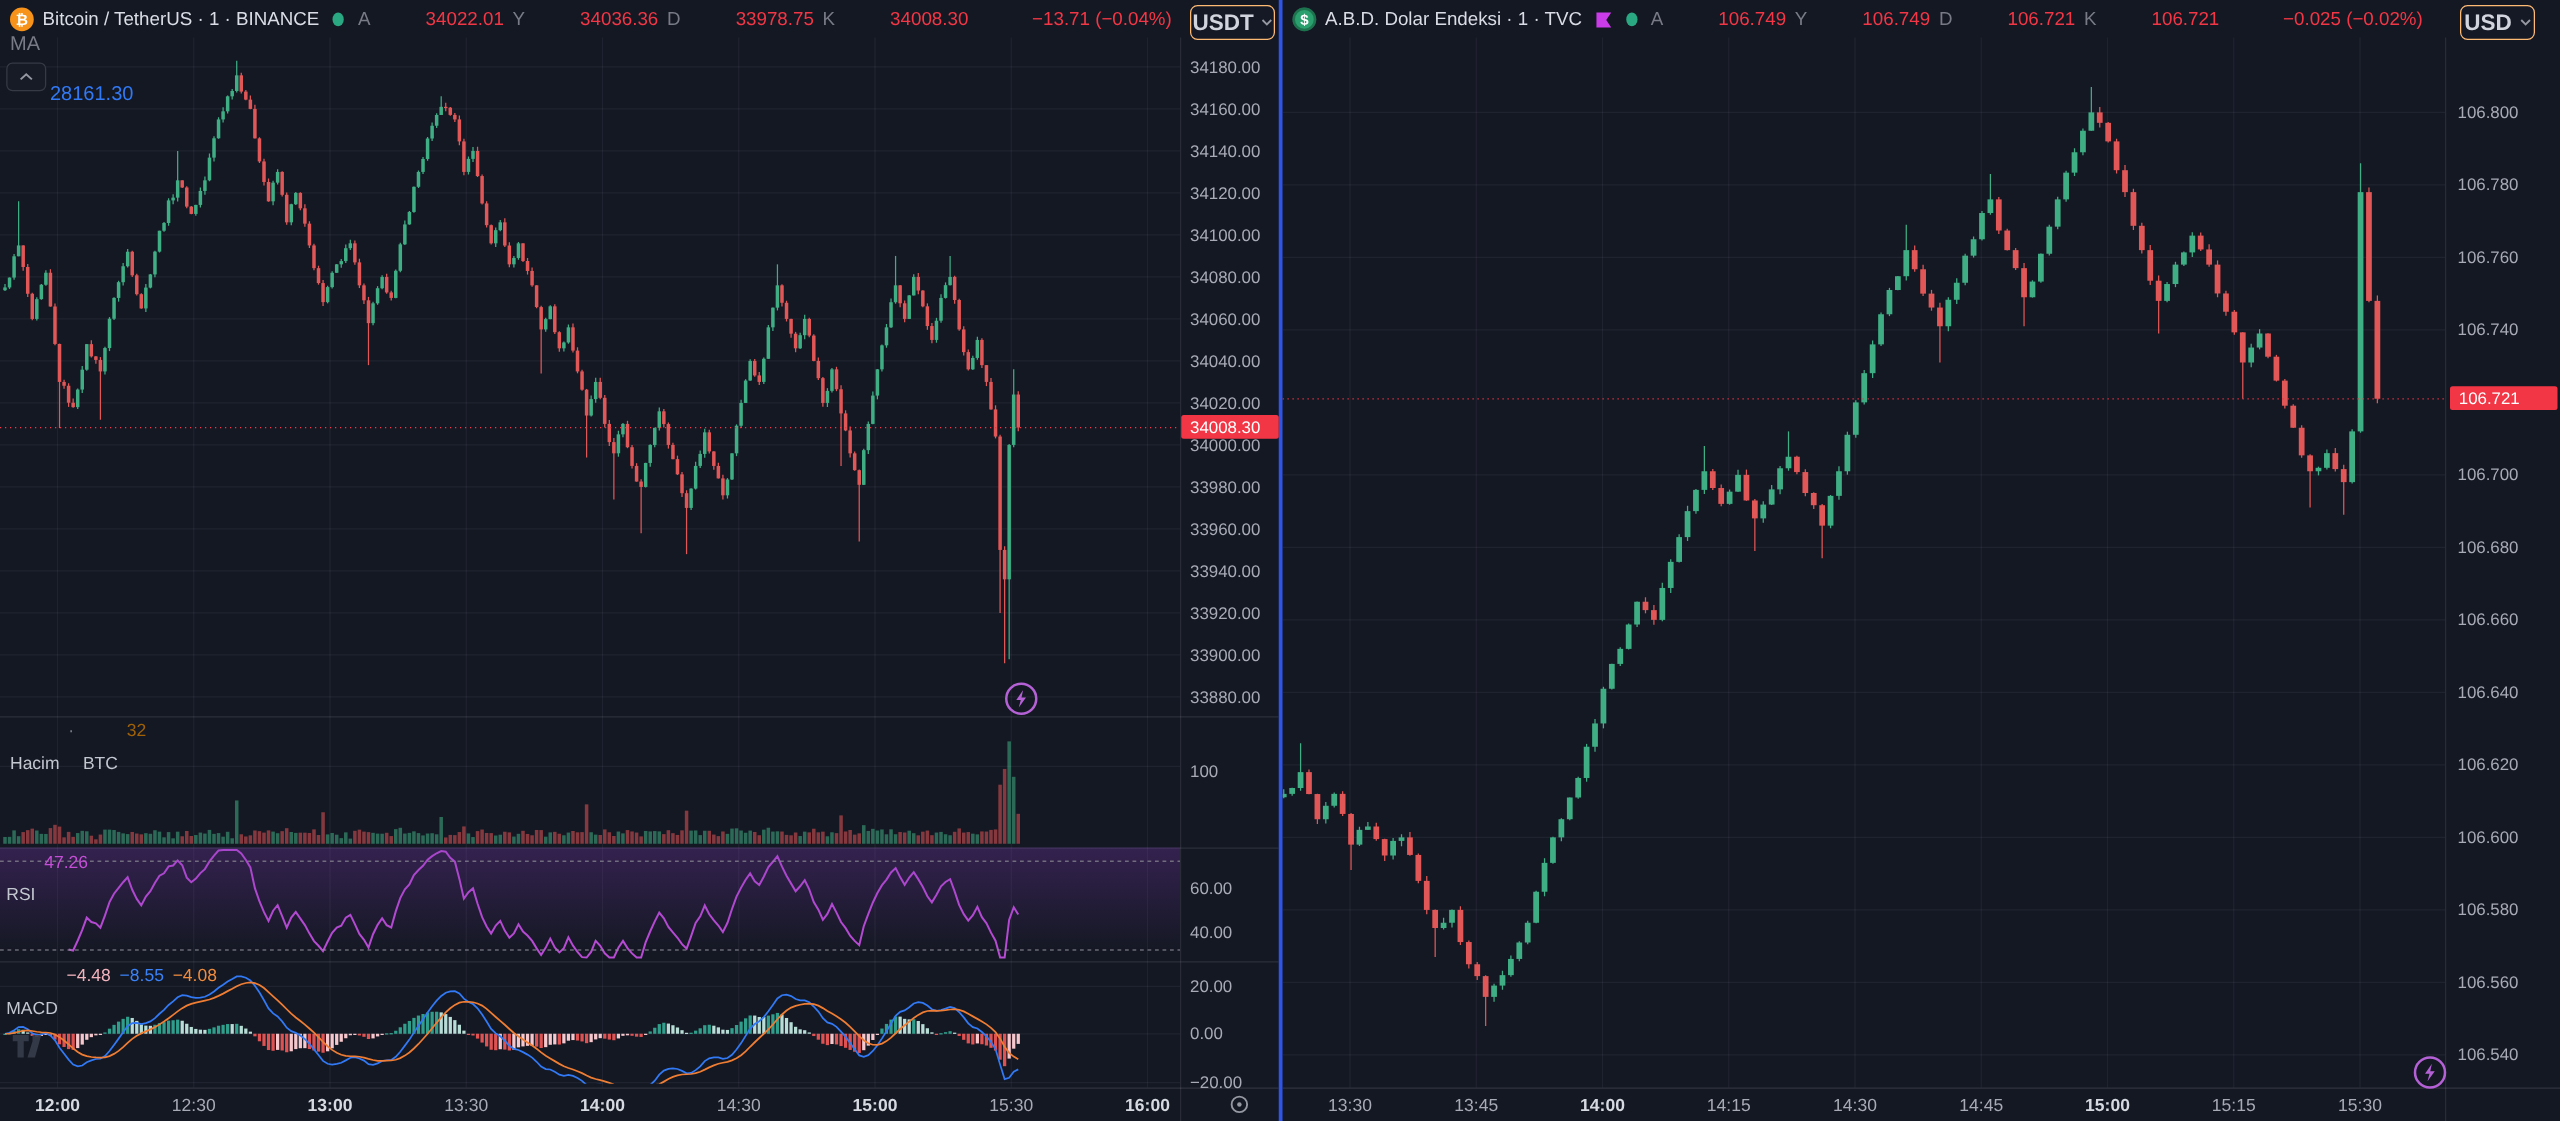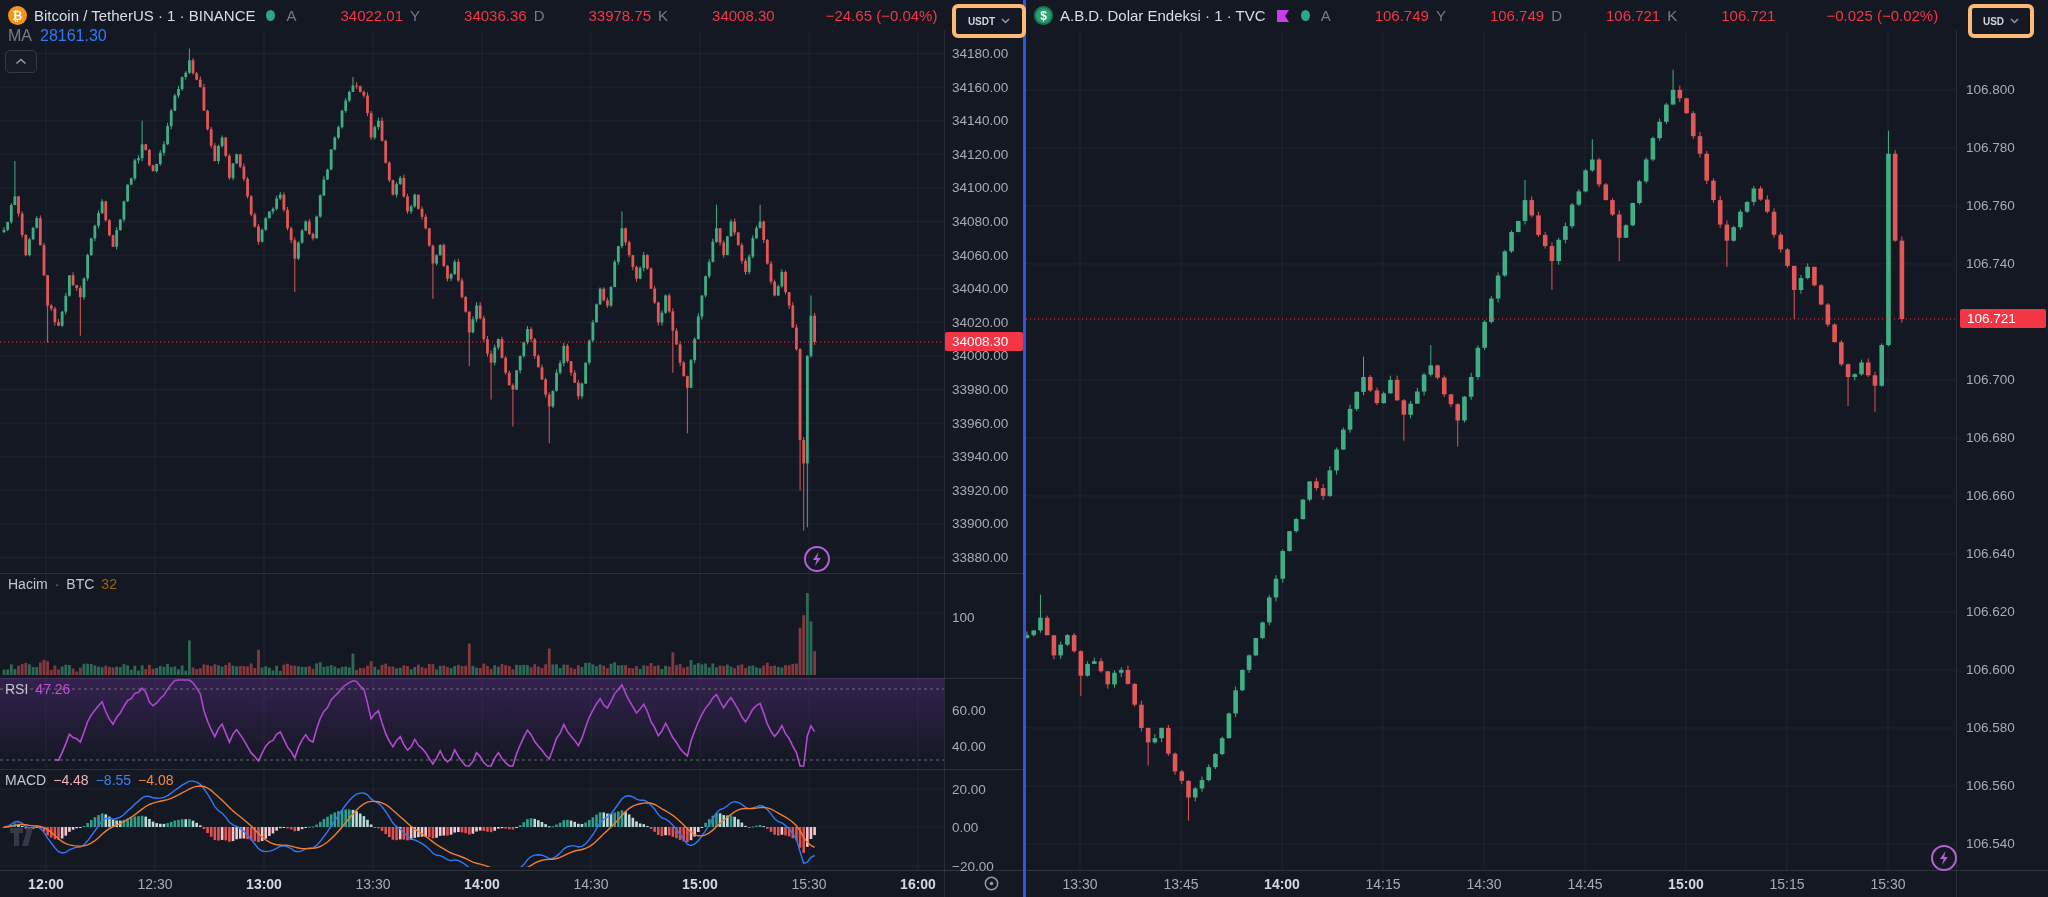--- a/index.html
+++ b/index.html
@@ -14,35 +14,35 @@
           font-size:15px;white-space:nowrap;z-index:5;}
   .legend .title{color:#dadde5;}
   .coin-icon{width:19px;height:19px;border-radius:50%;display:inline-flex;align-items:center;
              justify-content:center;font-size:12px;font-weight:bold;color:#fff;}
   .btc{background:#f7931a;}
   .usd-coin{background:#2aa06e;box-shadow:inset 0 0 0 2px rgba(0,0,0,.28);}
   .status-dot{width:9px;height:11px;border-radius:50%;background:#2aa882;margin:0 4px;}
   .lbl{color:#787b86;}
   .val-red{color:#f23645;margin-left:44px;}
   .legend2{position:absolute;left:8px;top:27px;display:flex;gap:8px;font-size:16px;z-index:5;}
-  .ma-val{color:#3179f5;}
+  .ma-val{color:#3179f5;margin-top:40px;}
   .collapse-btn{position:absolute;left:5px;top:50px;width:30px;height:21px;background:#171b26;
                 border:1px solid #363a45;border-radius:5px;display:flex;align-items:center;
                 justify-content:center;z-index:5;cursor:pointer;}
-  .cur-btn{position:absolute;top:4px;height:26px;background:#151925;border:4px solid #fdba74;
-           border-radius:6px;color:#d1d4dc;font-size:10px;font-weight:bold;display:flex;
+  .cur-btn{position:absolute;top:4px;height:26px;background:#151925;border:1px solid #fdba74;
+           border-radius:6px;color:#d1d4dc;font-size:18px;font-weight:bold;display:flex;
            align-items:center;justify-content:center;gap:6px;z-index:6;cursor:pointer;}
   #left-cur{left:952px;width:66px;}
   #right-cur{left:942px;width:58px;justify-content:center;}
   .price-badge{position:absolute;background:#f23645;color:#fff;font-size:13.5px;
                padding:2px 0 2px 7px;border-radius:2px;z-index:6;width:71px;}
   #left-badge{left:945px;top:332px;}
   #right-badge{left:934px;top:309px;width:79px;}
   .pane-label{position:absolute;display:flex;gap:7px;font-size:14px;z-index:5;white-space:nowrap;}
-  .pane-label .t{color:#c3c7d0;}
+  .pane-label .t{color:#c3c7d0;margin-top:26px;}
   .vol-val{color:#a16207;}
   .rsi-val{color:#c44fd6;}
   .macd-hist{color:#f2b3bd;}
   .macd-line{color:#3b82f6;}
   .macd-sig{color:#f08c3e;}
   .corner-icon{position:absolute;z-index:6;cursor:pointer;}
   .axis-hit{position:absolute;z-index:4;}
   .watermark{position:absolute;left:10px;top:828px;z-index:2;opacity:.85;}
 </style>
 </head>
@@ -1036,21 +1036,21 @@
       </svg>
 
     <div class="legend">
       <span class="coin-icon btc">₿</span>
       <span class="title">Bitcoin / TetherUS · 1 · BINANCE</span>
       <span class="status-dot"></span>
       <span><span class="lbl">A</span><span class="val-red">34022.01</span></span>
       <span><span class="lbl">Y</span><span class="val-red">34036.36</span></span>
       <span><span class="lbl">D</span><span class="val-red">33978.75</span></span>
       <span><span class="lbl">K</span><span class="val-red">34008.30</span></span>
-      <span class="val-red">−24.65 (−0.04%)</span>
+      <span class="val-red">−13.71 (−0.04%)</span>
     </div>
 
     <div class="legend2">
       <span class="lbl">MA</span>
       <span class="ma-val">28161.30</span>
     </div>
 
     <div class="collapse-btn">
       <svg width="12" height="7">
           <polyline points="1.5,5.5 6,1.5 10.5,5.5" fill="none" stroke="#9598a1" stroke-width="1.6"></polyline>

